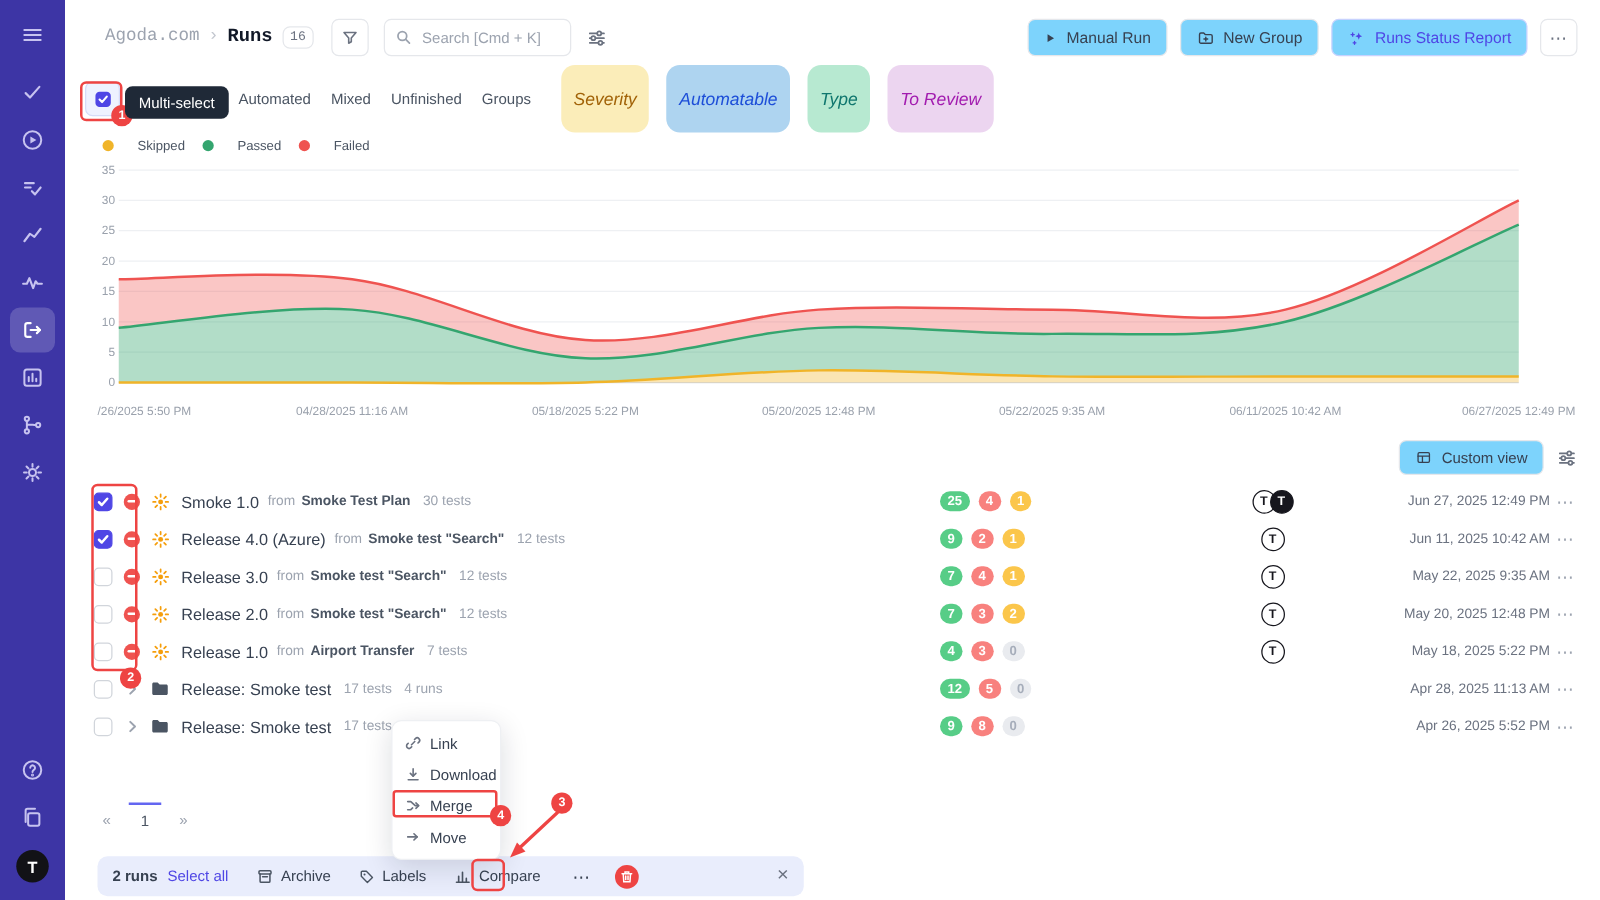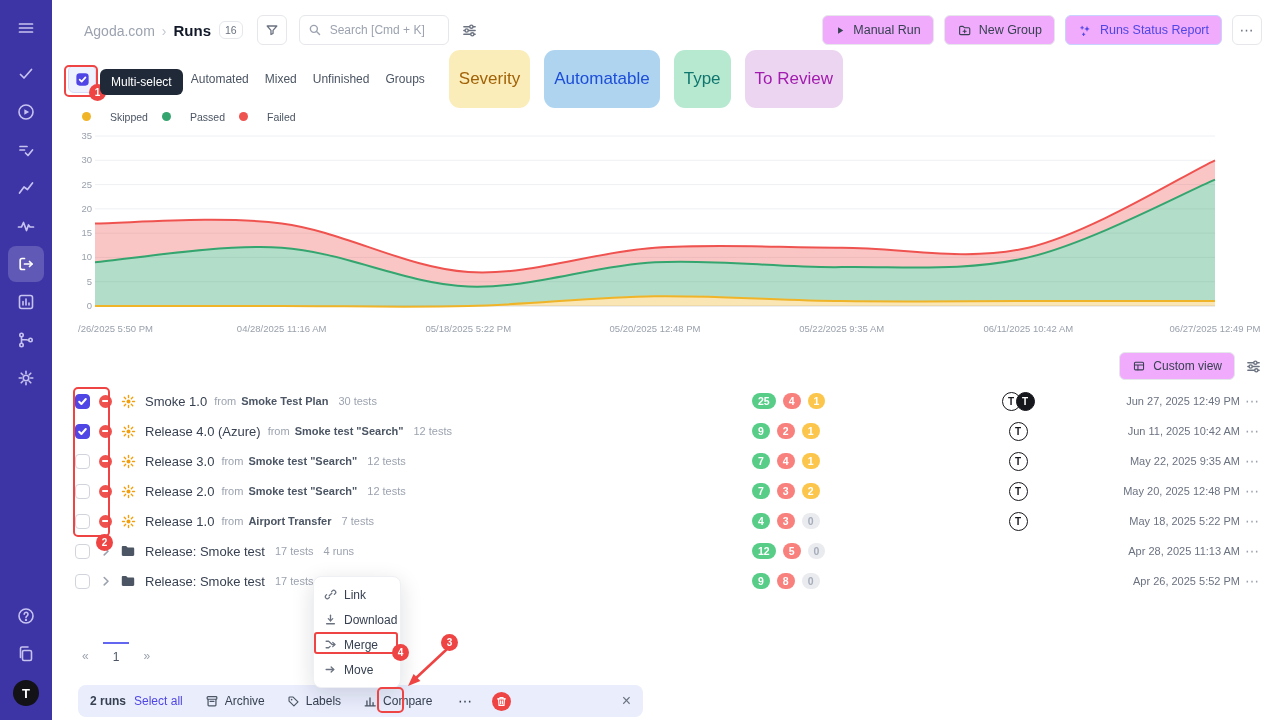--- a/index.html
+++ b/index.html
@@ -29,31 +29,31 @@
   .count-pill { margin-left:8px; font-size:10.5px; color:#6b7280; border:1px solid #e5e7eb; border-radius:6px; padding:2px 5px; }
   .icon-btn { width:30px; height:30px; border:1px solid #e5e7eb; border-radius:6px; background:#fff;
     display:flex; align-items:center; justify-content:center; cursor:pointer; }
   .filter-btn { margin-left:14px; }
   .search-box { margin-left:12px; width:150px; height:30px; border:1px solid #e5e7eb; border-radius:6px;
     display:flex; align-items:center; gap:6px; padding:0 8px; }
   .search-box input { border:none; outline:none; width:100%; font-size:12px; color:#3b82f6; font-family:inherit; background:transparent; }
   .search-box input::placeholder { color:#9ca3af; }
   .adjust-ic { margin-left:12px; display:flex; cursor:pointer; }
   .topbar-right { margin-left:auto; display:flex; align-items:center; gap:10px; }
-  .btn { height:30px; border:1px solid #e5e7eb; background:#f0abfc; border-radius:6px; display:flex; align-items:center;
+  .btn { height:30px; border:1px solid #e5e7eb; background:#7dd3fc; border-radius:6px; display:flex; align-items:center;
     gap:7px; padding:0 12px; font-size:12.5px; color:#374151; cursor:pointer; font-family:inherit; white-space:nowrap; }
   .btn-outline-primary { border-color:#c7d2fe; color:#4f46e5; }
   
   .tabs-row { height:38px; display:flex; align-items:center; }
   .ms-btn { width:28px; height:28px; border:1px solid #d6dcf8; background:#eef2ff; border-radius:6px;
     display:flex; align-items:center; justify-content:center; cursor:pointer; }
   .tabs { display:flex; gap:16px; margin-left:10px; }
   .tab { font-size:12px; color:#4b5563; cursor:pointer; white-space:nowrap; }
   .chips { display:flex; gap:14px; margin-left:24px; }
-  .chip { font-size:17px; padding:19px 10px; border-radius:11px; cursor:pointer; white-space:nowrap; }
+  .chip { font-size:14px; padding:19px 10px; border-radius:11px; cursor:pointer; white-space:nowrap;font-style:italic; }
   
   .legend { display:flex; gap:14px; margin:12px 0 0 14px; align-items:center; height:13px; }
   .legend-item { display:flex; align-items:center; gap:19px; font-size:10.5px; color:#4b5563; }
   .legend-dot { width:9px; height:9px; border-radius:50%; }
   #chart { display:block; margin-top:6px; overflow:visible; }
   
   .view-row { display:flex; justify-content:flex-end; align-items:center; gap:10px; margin-top:8px; height:28px; }
   .view-row .btn { height:28px; font-size:12px; }
   
   .runs-list { margin-top:6px; }
@@ -184,21 +184,21 @@
         <rect x="6.5" y="6.5" width="9" height="10" rx="1.5"></rect>
         <path d="M4.5 13.5v-9A1.5 1.5 0 016 3h6"></path>
       </svg>
   </div>
   <div class="side-avatar">T</div>
 </aside>
 
 <div class="content">
 
   <header class="topbar">
-    <nav style="display:flex;align-items:flex-end;">
+    <nav style="display:flex;align-items:flex-start;font-family:Liberation Mono, monospace;">
       <span class="crumb-project">Agoda.com</span>
       <span class="crumb-sep">›</span>
       <span class="crumb-page">Runs</span>
       <span class="count-pill">16</span>
     </nav>
     <div class="icon-btn filter-btn">
       <span style="display:flex;">
         <svg width="16" height="16" viewBox="0 0 20 20" fill="none" stroke="#6b7280" stroke-width="1.6" stroke-linejoin="round">
             <path d="M4 5h12l-4.7 5.5v3.8l-2.6 1.4V10.5z"></path>
           </svg>

